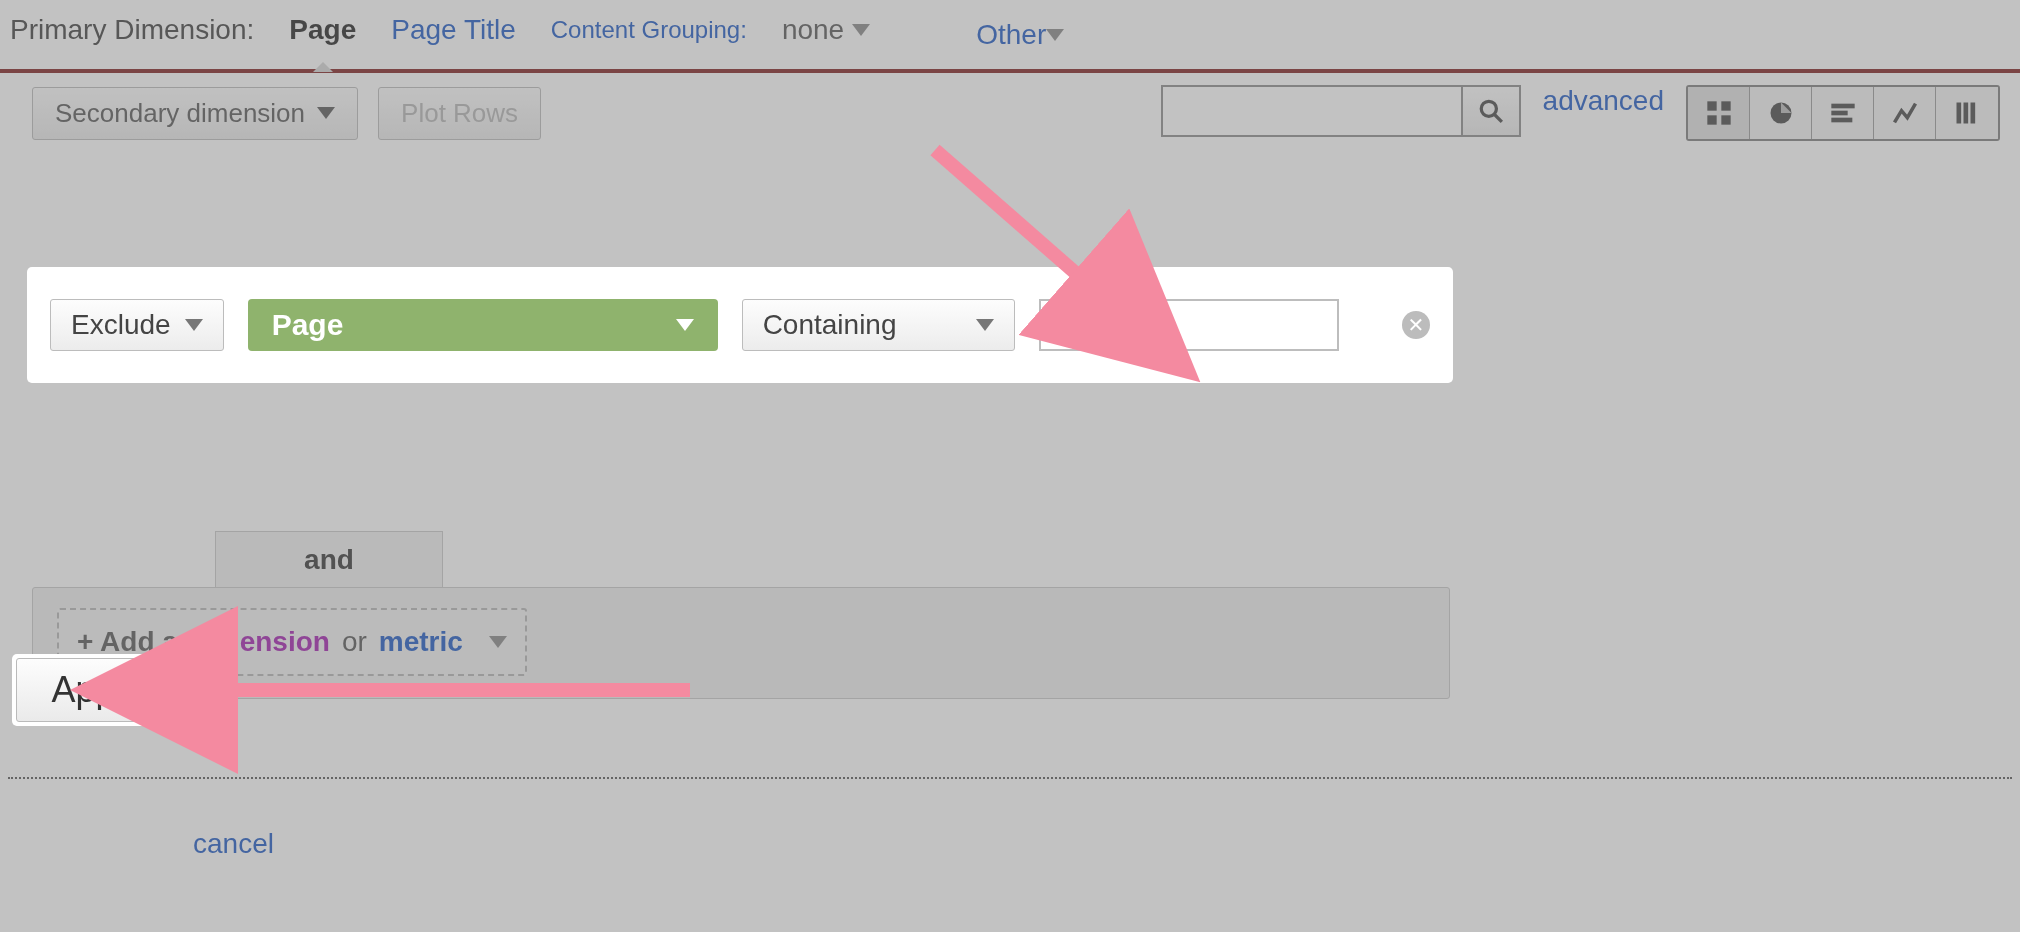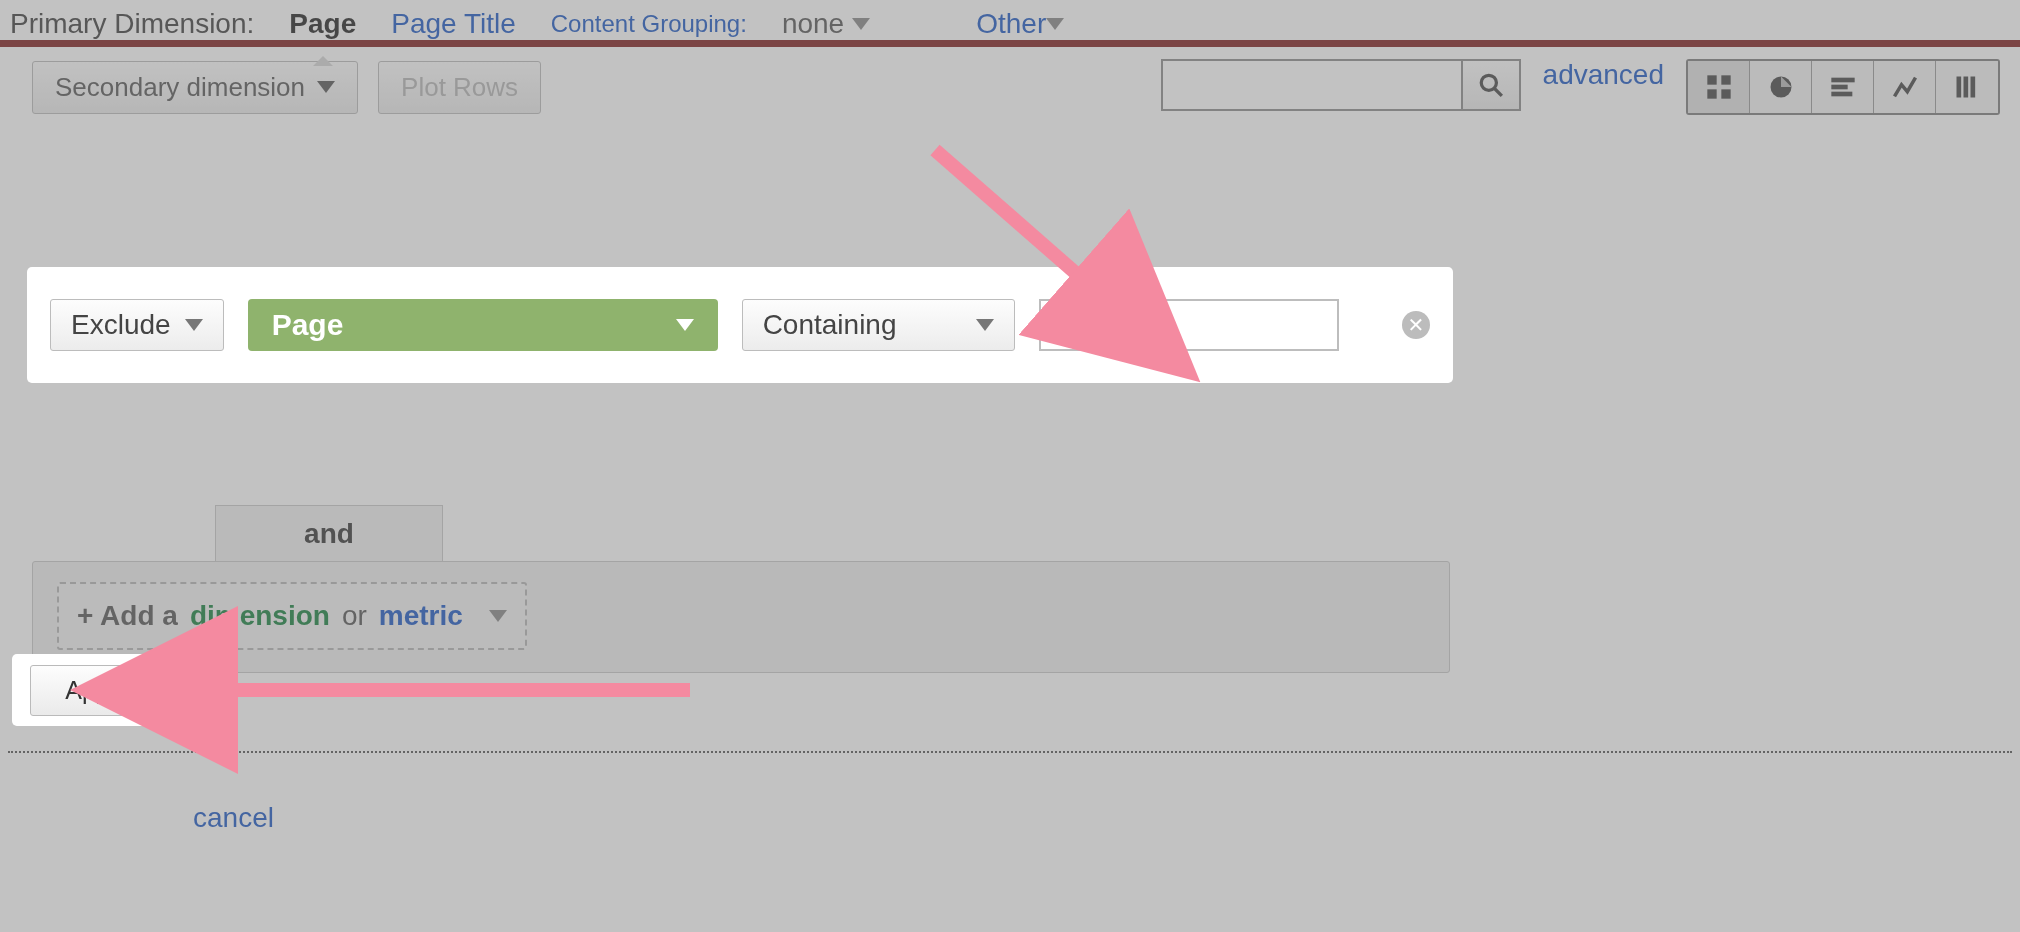--- a/index.html
+++ b/index.html
@@ -34,22 +34,22 @@
   .hl.apply-box  { left: 15px; top: 657px; width: 163px; height: 66px; display:flex;align-items:center;justify-content:center;}
 
   
   svg.annotation { position:absolute; z-index:70; pointer-events:none;}
 
   
   .page { position: relative; width:100%; height:100%; z-index: 10; }
 
   .dim-tabs {
     display:flex; align-items:center; gap:35px;
-    padding: 8px 10px 0 10px;
-    border-bottom:7px solid #7f1d1d;
+    padding: 8px 10px 18px 10px;
+    border-bottom:4px solid #7f1d1d;
     text-align:center;
   }
   .dim-tabs .label { color:#3c3c3c; font-size:28px;}
   .dim-tabs .tab { color:#1a57c4; font-size:28px; cursor:pointer;}
   .dim-tabs .tab.sel { color:#1f1f1f; font-weight:700; position:relative;}
   .dim-tabs .tab.sel::after{
     content:""; position:absolute; left:50%; bottom:-26px;
     border:10px solid transparent; border-bottom-color:#d6d6d6; transform:translateX(-50%);
   }
   .dim-tabs .cg-label{color:#1a57c4;font-size:24px;}
@@ -123,21 +123,21 @@
     position:absolute;left:32px;top:434px;width:1418px;height:112px;
     border:1px solid #c9c9c9;background:#efefef;border-radius:3px;
     z-index:10;
   }
   .add-dim-inner{
     position:absolute;left:24px;top:20px;width:470px;height:68px;
     border:2px dashed #b5b5b5;border-radius:3px;background:#f3f3f3;
     display:flex;align-items:center;gap:12px;padding:0 18px;font-size:28px;color:#555;
   }
   .add-dim-inner .plus{font-weight:700;}
-  .add-dim-inner .dim{color:#15803d;font-weight:700;}
+  .add-dim-inner .dim{color:#a21caf;font-weight:700;}
   .add-dim-inner .met{color:#1a57c4;font-weight:700;}
 
   .dotted-sep{position:absolute;left:8px;right:8px;top:624px;border-top:2px dotted #555;z-index:10;}
 
   .cancel-link{position:absolute;left:193px;top:675px;color:#1a57c4;font-size:28px;z-index:10;}
 
   
   .icon-mag{width:26px;height:26px;}
   .icon-grid{width:28px;height:28px;}
 </style>
@@ -149,21 +149,21 @@
   <div class="dim-tabs">
     <span class="label">Primary Dimension:</span>
     <span class="tab sel">Page</span>
     <span class="tab">Page Title</span>
     <span class="cg-label">Content Grouping:</span>
     <span class="none">
       <span>none</span>
       <span class="caret"></span>
     </span>
     <span style="width:36px"></span>
-    <span class="tab" style="display:flex;align-items:center;">
+    <span class="tab" style="display:flex;align-items:center;margin-top:11px;">
       <span>Other</span>
       <span class="caret"></span>
     </span>
   </div>
 
   <div class="toolbar-row">
     <div class="btn">
       <span>Secondary dimension</span>
       <span class="caret"></span>
     </div>
@@ -258,21 +258,21 @@
       <span class="caret"></span>
     </div>
     <input class="value-input" value="/home" style="">
     <div class="remove-x">
       <span>✕</span>
     </div>
   </div>
 </div>
 
 <div class="hl apply-box">
-  <div class="btn" style="padding:10px 34px;font-size:25px;color:#333;">
+  <div class="btn" style="padding:10px 34px;font-size:36px;color:#333;">
     <span>Apply</span>
   </div>
 </div>
 
 <svg class="annotation" style="left:0;top:0;width:2020px;height:932px;">
   <defs>
     <marker id="ah" markerWidth="12" markerHeight="12" refX="2" refY="6" orient="auto">
       <path d="M0,0 L12,6 L0,12 Z" fill="#f48aa0"></path>
     </marker>
   </defs>

